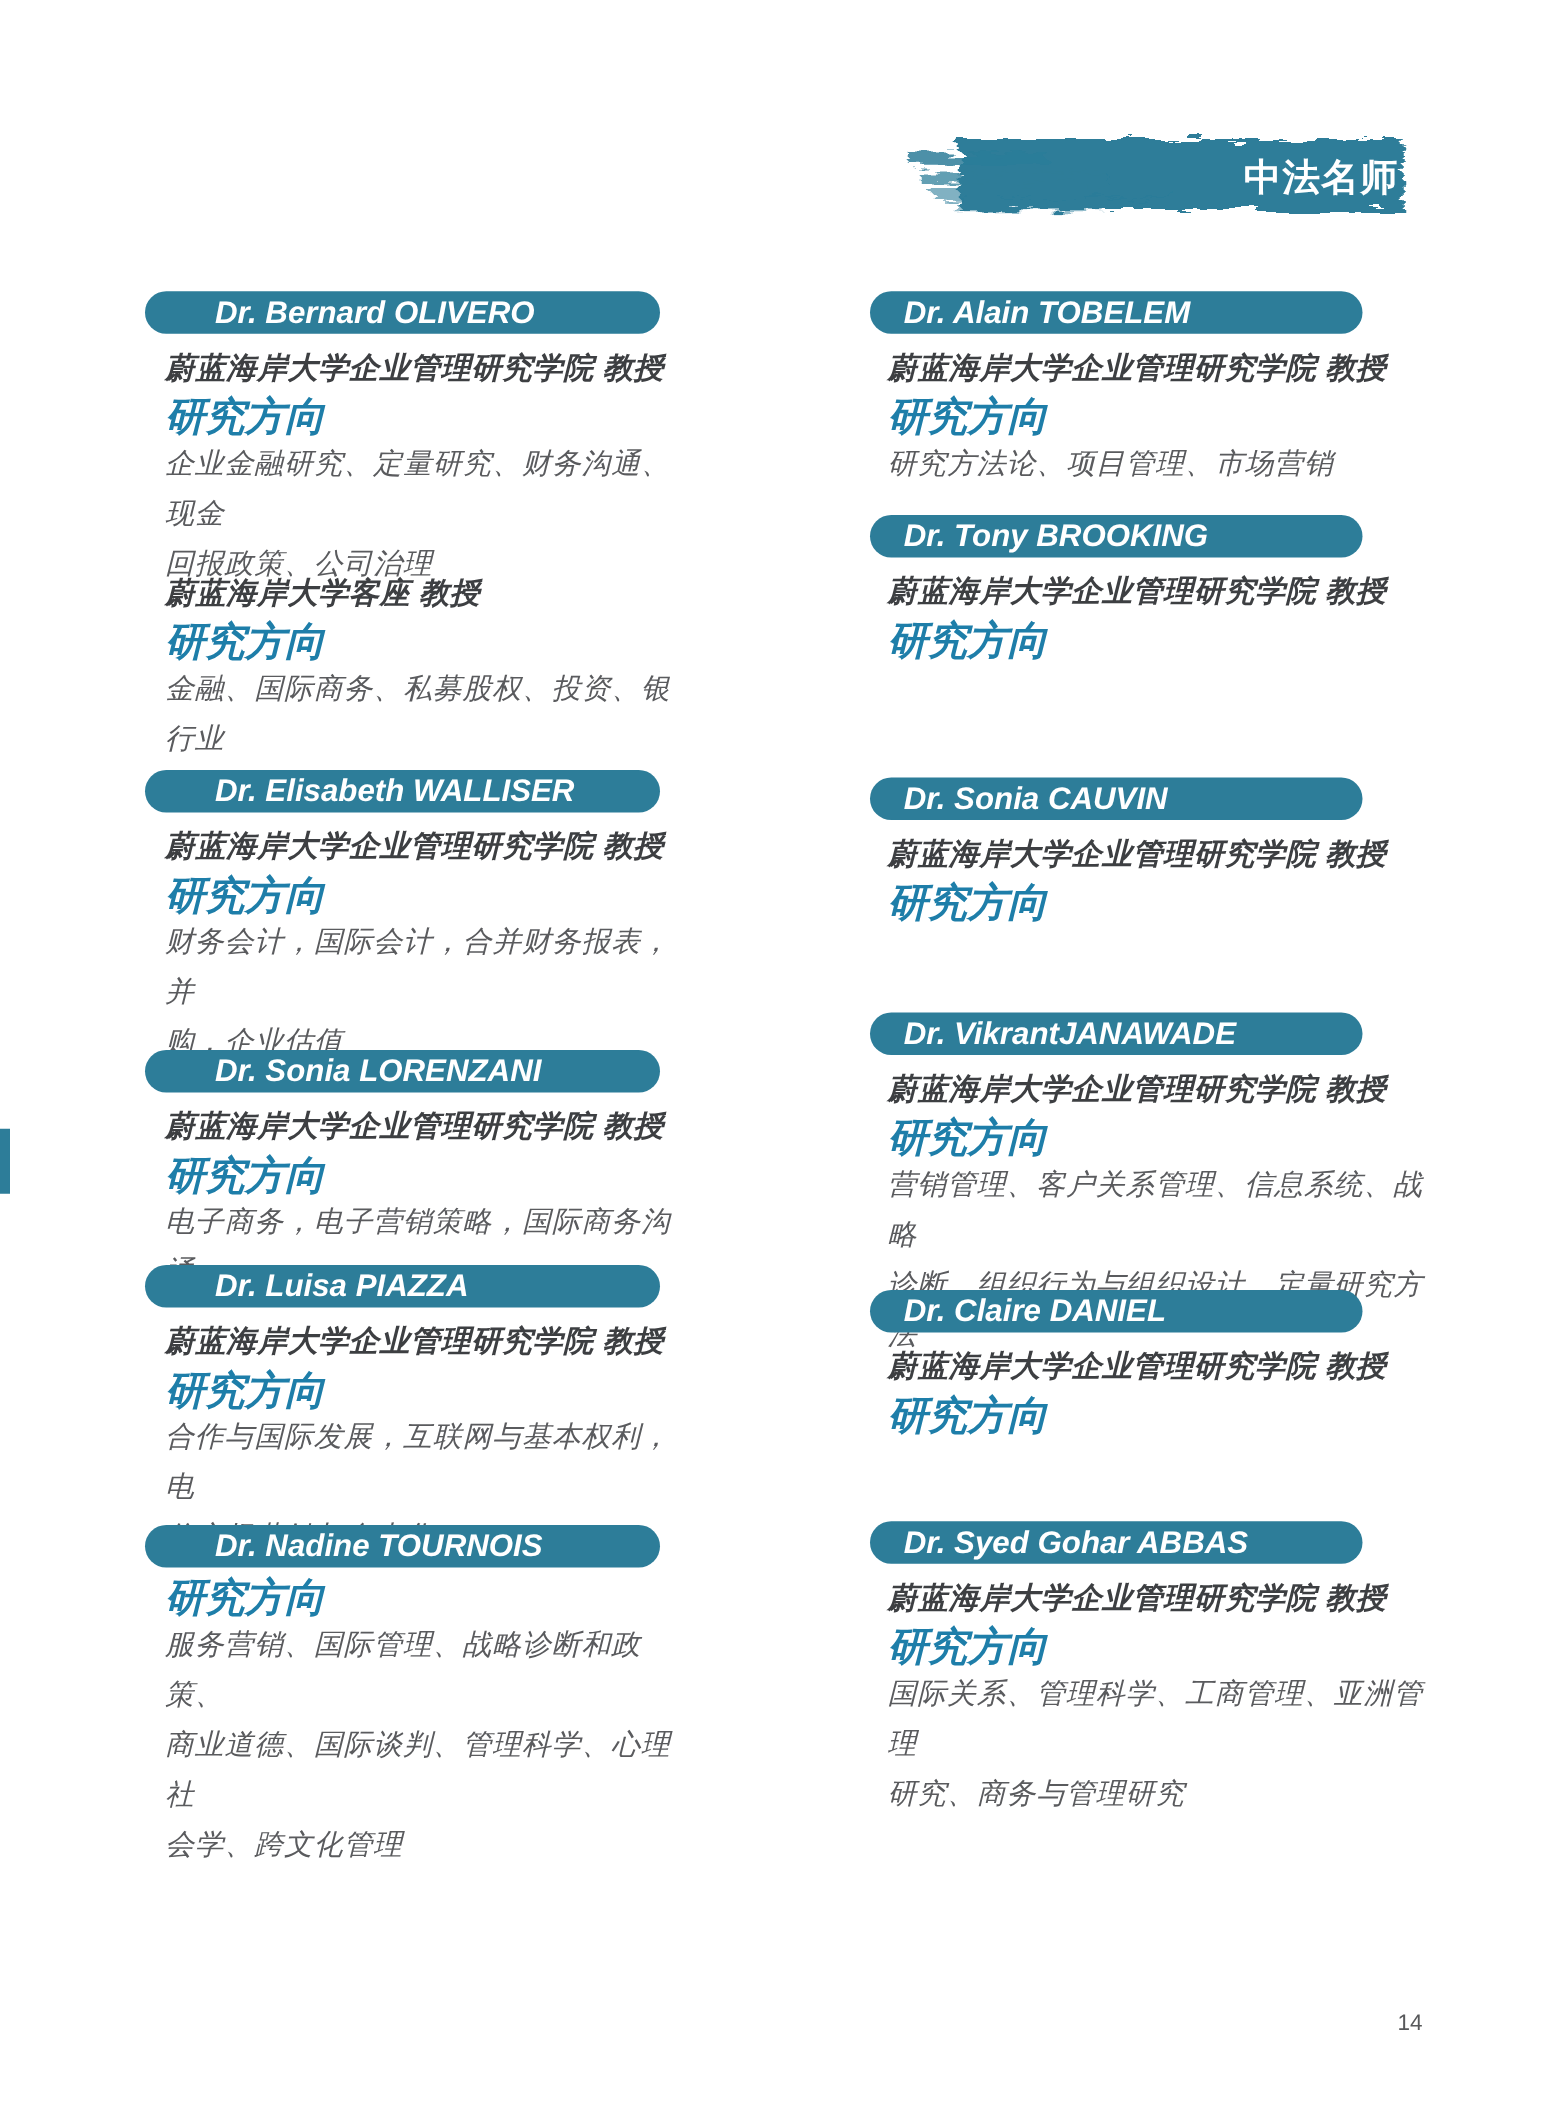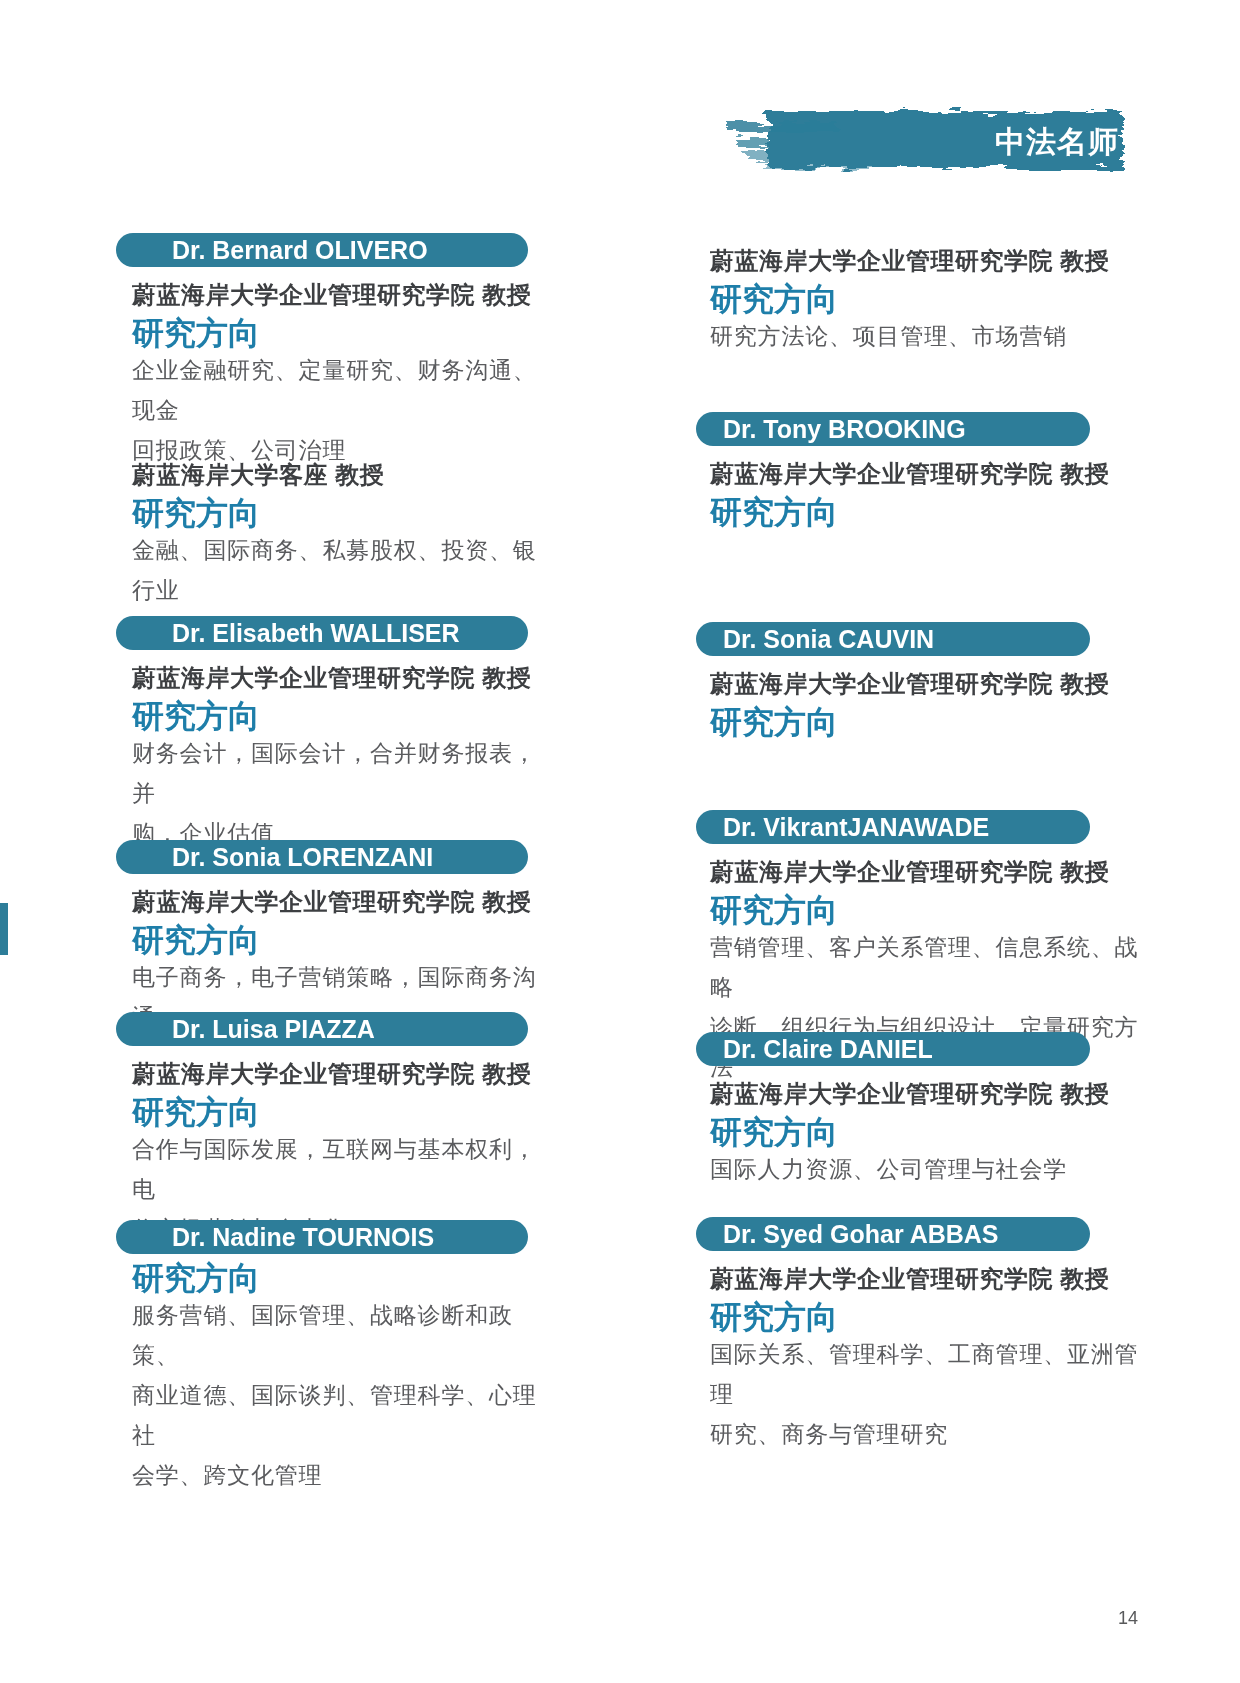--- a/index.html
+++ b/index.html
@@ -9,21 +9,21 @@
     --body:#5a5b5e;
   }
   html,body{margin:0;padding:0;}
   body{
     width:1240px;height:1683px;background:#ffffff;position:relative;
     font-family:"Liberation Sans",sans-serif;overflow:hidden;
   }
   .col{position:absolute;top:0;height:100%;}
   .col-left{left:116px;width:424px;}
   .col-right{left:696px;width:444px;}
-  .entry{position:absolute;left:0;width:100%;}
+  .entry{position:absolute;left:0;width:100%;font-style:italic;}
   .pill{
     background:var(--teal);color:#ffffff;font-weight:bold;font-size:25px;
     height:34px;line-height:34px;border-radius:17px;box-sizing:border-box;
     white-space:nowrap;
   }
   .col-left .pill{width:412px;padding-left:56px;}
   .col-right .pill{width:394px;padding-left:27px;}
   .affil{margin-top:14px;font-size:24px;line-height:28px;font-weight:bold;color:var(--dark);padding-left:16px;letter-spacing:0.5px;white-space:nowrap;}
   .rlabel{margin-top:11px;font-size:32px;line-height:27px;font-weight:bold;color:var(--label);padding-left:16px;}
   .rbody{margin-top:3px;font-size:23px;line-height:40px;color:var(--body);padding-left:16px;white-space:pre-line;letter-spacing:0.8px;}
@@ -106,20 +106,21 @@
     <div class="rbody">服务营销、国际管理、战略诊断和政策、
 商业道德、国际谈判、管理科学、心理社
 会学、跨文化管理</div>
   </section>
 
 </div>
 
 <div class="col col-right">
 
   <section class="entry" style="top:233px">
+    <div class="pill"><span>Dr. Alain TOBELEM</span></div>
     <div class="affil">蔚蓝海岸大学企业管理研究学院 教授</div>
     <div class="rlabel">研究方向</div>
     <div class="rbody">研究方法论、项目管理、市场营销</div>
   </section>
 
   <section class="entry" style="top:412px">
     <div class="pill"><span>Dr. Tony BROOKING</span></div>
     <div class="affil">蔚蓝海岸大学企业管理研究学院 教授</div>
     <div class="rlabel">研究方向</div>
   </section>
@@ -135,21 +136,20 @@
     <div class="affil">蔚蓝海岸大学企业管理研究学院 教授</div>
     <div class="rlabel">研究方向</div>
     <div class="rbody">营销管理、客户关系管理、信息系统、战略
 诊断、组织行为与组织设计、定量研究方法</div>
   </section>
 
   <section class="entry" style="top:1032px">
     <div class="pill"><span>Dr. Claire DANIEL</span></div>
     <div class="affil">蔚蓝海岸大学企业管理研究学院 教授</div>
     <div class="rlabel">研究方向</div>
-    <div class="rbody">国际人力资源、公司管理与社会学</div>
   </section>
 
   <section class="entry" style="top:1217px">
     <div class="pill"><span>Dr. Syed Gohar ABBAS</span></div>
     <div class="affil">蔚蓝海岸大学企业管理研究学院 教授</div>
     <div class="rlabel">研究方向</div>
     <div class="rbody">国际关系、管理科学、工商管理、亚洲管理
 研究、商务与管理研究</div>
   </section>
 

